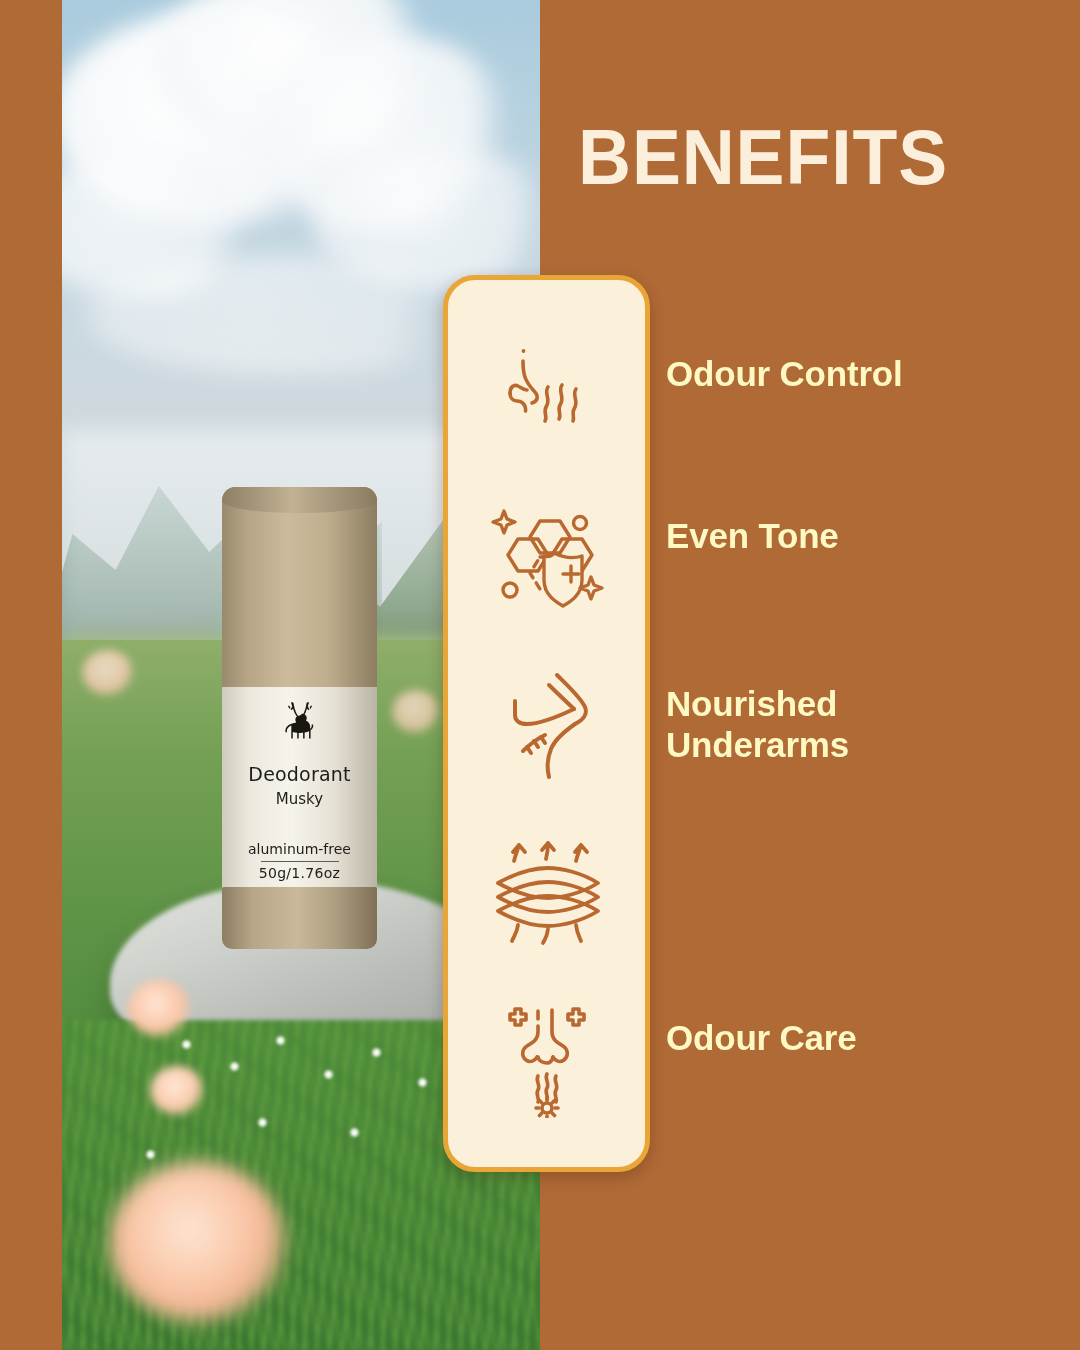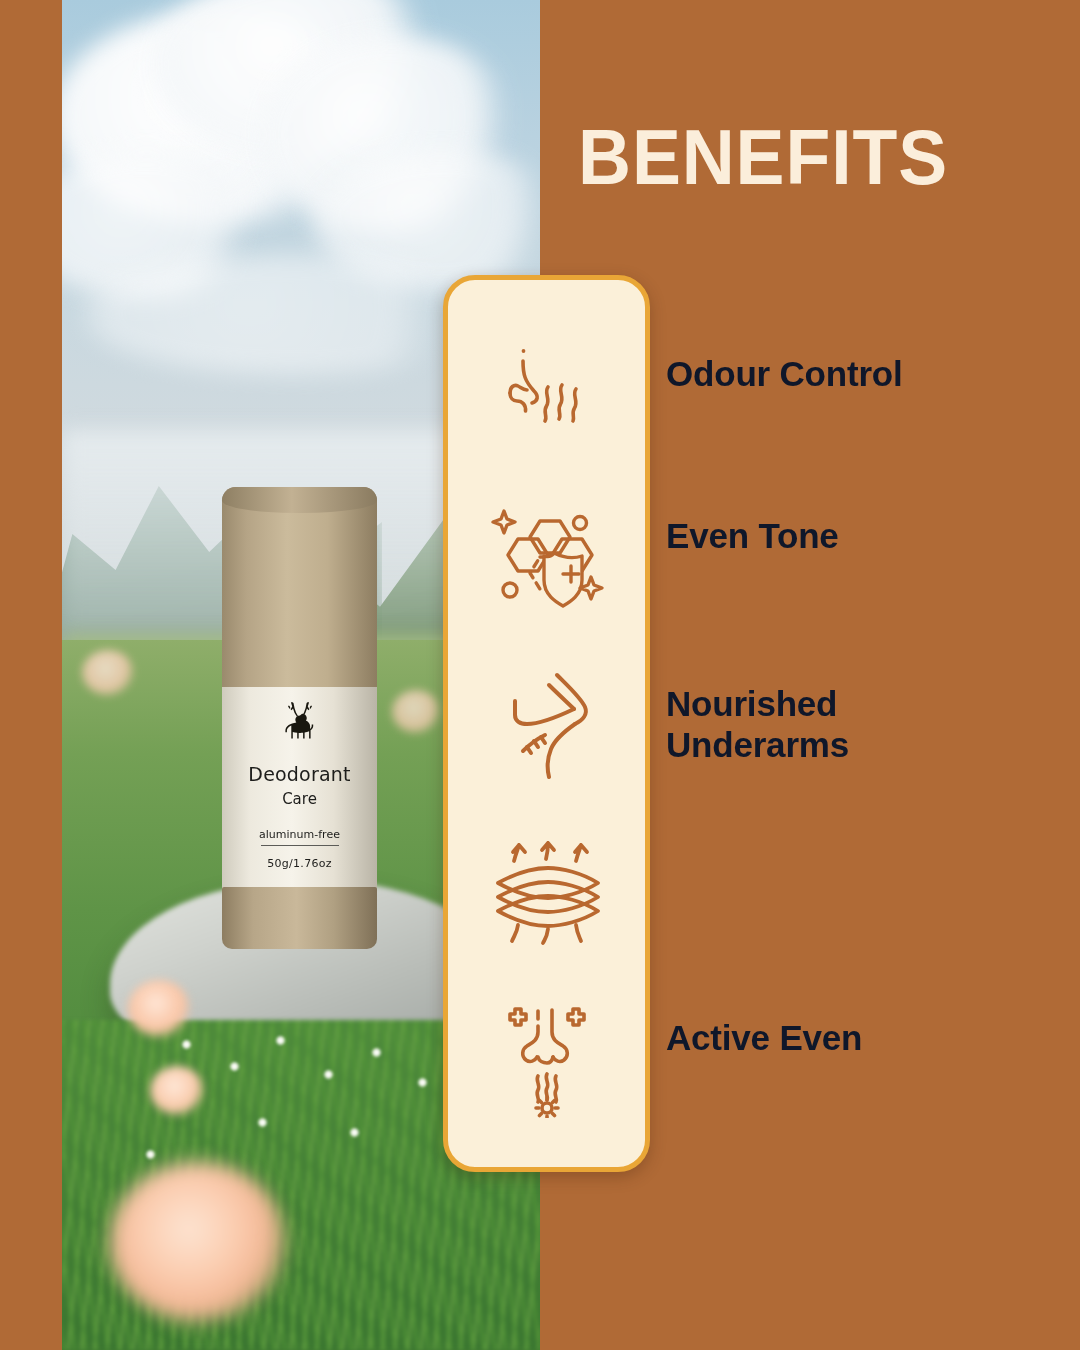--- a/index.html
+++ b/index.html
@@ -110,23 +110,23 @@
   .tube-base {
     position:absolute; left:0; top:400px; width:155px; height:62px;
     border-radius:2px 2px 10px 10px;
     background:linear-gradient(90deg,#8d7d61 0%,#b7a688 20%,#c9b89a 48%,#b0a082 72%,#7f7057 100%);
   }
   .label-text { position:absolute; left:0; top:200px; width:155px; height:205px;
     display:flex; flex-direction:column; align-items:center; color:#1d1d1b; }
   .deer-icon { margin-top:12px; }
   .lbl-title { font-size:19px; font-family:"DejaVu Sans", sans-serif; margin-top:12px; letter-spacing:.2px; }
   .lbl-sub { font-size:15px; font-family:"DejaVu Sans", sans-serif; margin-top:5px; }
-  .lbl-alu { font-size:11px; font-family:"DejaVu Sans", sans-serif; margin-top:20px; }
+  .lbl-alu { font-size:14px; font-family:"DejaVu Sans", sans-serif; margin-top:33px; }
   .lbl-rule { width:78px; height:1px; background:#5c5c58; margin-top:4px; }
-  .lbl-size { font-size:11px; font-family:"DejaVu Sans", sans-serif; margin-top:11px; letter-spacing:.3px; }
+  .lbl-size { font-size:14px; font-family:"DejaVu Sans", sans-serif; margin-top:3px; letter-spacing:.3px; }
 
   .rose { position:absolute; border-radius:50%; filter:blur(4px); }
   .rose-big {
     left:48px; bottom:28px; width:175px; height:160px;
     background:radial-gradient(circle at 45% 42%, #fde4d2 0%, #fbcdb0 35%, #f3b795 60%, rgba(236,168,136,.25) 82%, rgba(236,168,136,0) 100%);
     filter:blur(9px);
   }
   .rose-s1 { left:66px; top:980px; width:62px; height:58px;
     background:radial-gradient(circle at 45% 40%, #ffe6d6 0%, #f9c4a4 55%, rgba(249,196,164,0) 78%); }
   .rose-s2 { left:88px; top:1066px; width:54px; height:50px;
@@ -155,21 +155,21 @@
     align-items:center; justify-content:space-around;
     padding:26px 0;
     box-shadow:0 5px 16px rgba(60,30,10,.28);
     z-index:5;
   }
   .icon-slot { display:flex; align-items:center; justify-content:center; height:150px; }
 
   .benefits-list { position:absolute; left:666px; top:275px; width:320px; height:897px; }
   .benefit-row {
     position:absolute; left:0;
-    color:#0f172a;
+    color:#fef9c3;
     font-size:35px; font-weight:bold;
     line-height:1.18;
     letter-spacing:-.2px;
     font-family:"Liberation Sans", sans-serif;
   }
   .r0 { top:78px; }
   .r1 { top:240px; }
   .r2 { top:408px; }
   .r3 { top:550px; }
   .r4 { top:742px; }
@@ -206,21 +206,21 @@
           <g fill="#19170f">
             <path d="M15 3 L16.5 4 L17.5 9 L19 13.5 L21 17 L20 17.8 L17.6 14 L16 9.6 L14.6 11.2 L13.6 10.2 L15.2 7.4 L14 3.6 Z"></path>
             <path d="M11.5 6.4 L12.6 7 L13.4 9.2 L12.4 9.8 L11.2 7.4 Z"></path>
             <path d="M31 3 L29.6 4 L28.6 9 L27 13.5 L25 17 L26 17.8 L28.4 14 L30 9.6 L31.4 11.2 L32.4 10.2 L30.8 7.4 L32 3.6 Z"></path>
             <path d="M34.5 6.4 L33.4 7 L32.6 9.2 L33.6 9.8 L34.8 7.4 Z"></path>
             <path d="M23 16.5 c-2.6 0-4.3 1.6-4.6 3.6 -.2 1.4 .3 2.5 .9 3.3 -2.9 .4 -5.6 1.3 -7.6 2.7 -2.1 1.5 -3.3 3.4 -3.3 5.6 l0 1.6 1.5 0 0-1.6 c0-1.6 .9-3 2.6-4.2 .5-.4 1.1-.7 1.8-1 l0 12.9 1.5 0 0-6.4 c1.3 .4 2.8 .7 4.4 .8 l0 5.6 1.5 0 0-5.5 c.5 0 1 .05 1.5 .05 1 0 2-.05 2.9-.15 l0 5.6 1.5 0 0-5.8 c1.7-.3 3.2-.8 4.5-1.4 l0 7.2 1.5 0 0-8.1 c1.5-1.1 2.4-2.5 2.6-4.1 l0-1.7 -1.5 0 0 1.6 c-.1 1-.6 2-1.6 2.8 l0-2.6 c0-2.4-1.6-4.4-4.2-5.7 .6-.8 1-1.9 .8-3.2 -.3-2-2-3.6-4.6-3.6 z"></path>
           </g>
         </svg>
       </span>
       <span class="lbl-title">Deodorant</span>
-      <span class="lbl-sub">Care</span>
+      <span class="lbl-sub">Musky</span>
       <span class="lbl-alu">aluminum-free</span>
       <span class="lbl-rule"></span>
       <span class="lbl-size">50g/1.76oz</span>
     </div>
   </div>
 
   <div class="grass-fg"></div>
   <div class="daisy" style="left:120px; top:1040px;"></div>
   <div class="daisy" style="left:168px; top:1062px;"></div>
   <div class="daisy" style="left:214px; top:1036px;"></div>
@@ -311,14 +311,14 @@
                M44.5 102.5 l2 2 M57.5 115.5 l2 2 M59.5 102.5 l-2 2 M46.5 115.5 l-2 2"></path>
     </svg>
   </div>
 
 </div>
 
 <div class="benefits-list">
   <div class="benefit-row r0">Odour Control</div>
   <div class="benefit-row r1">Even Tone</div>
   <div class="benefit-row r2">Nourished Underarms</div>
-  <div class="benefit-row r4">Active Even</div>
+  <div class="benefit-row r4">Odour Care</div>
 </div>
 
 </body></html>

